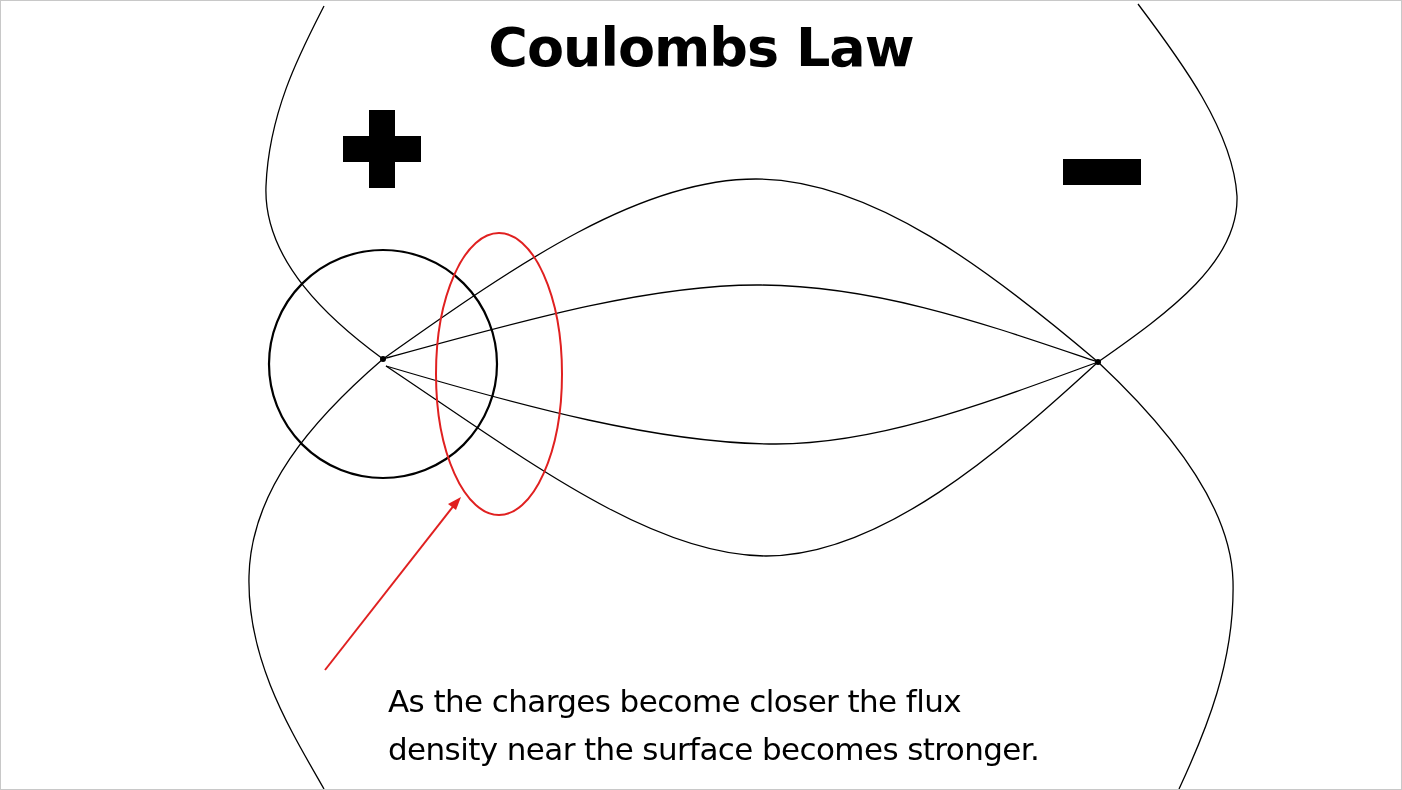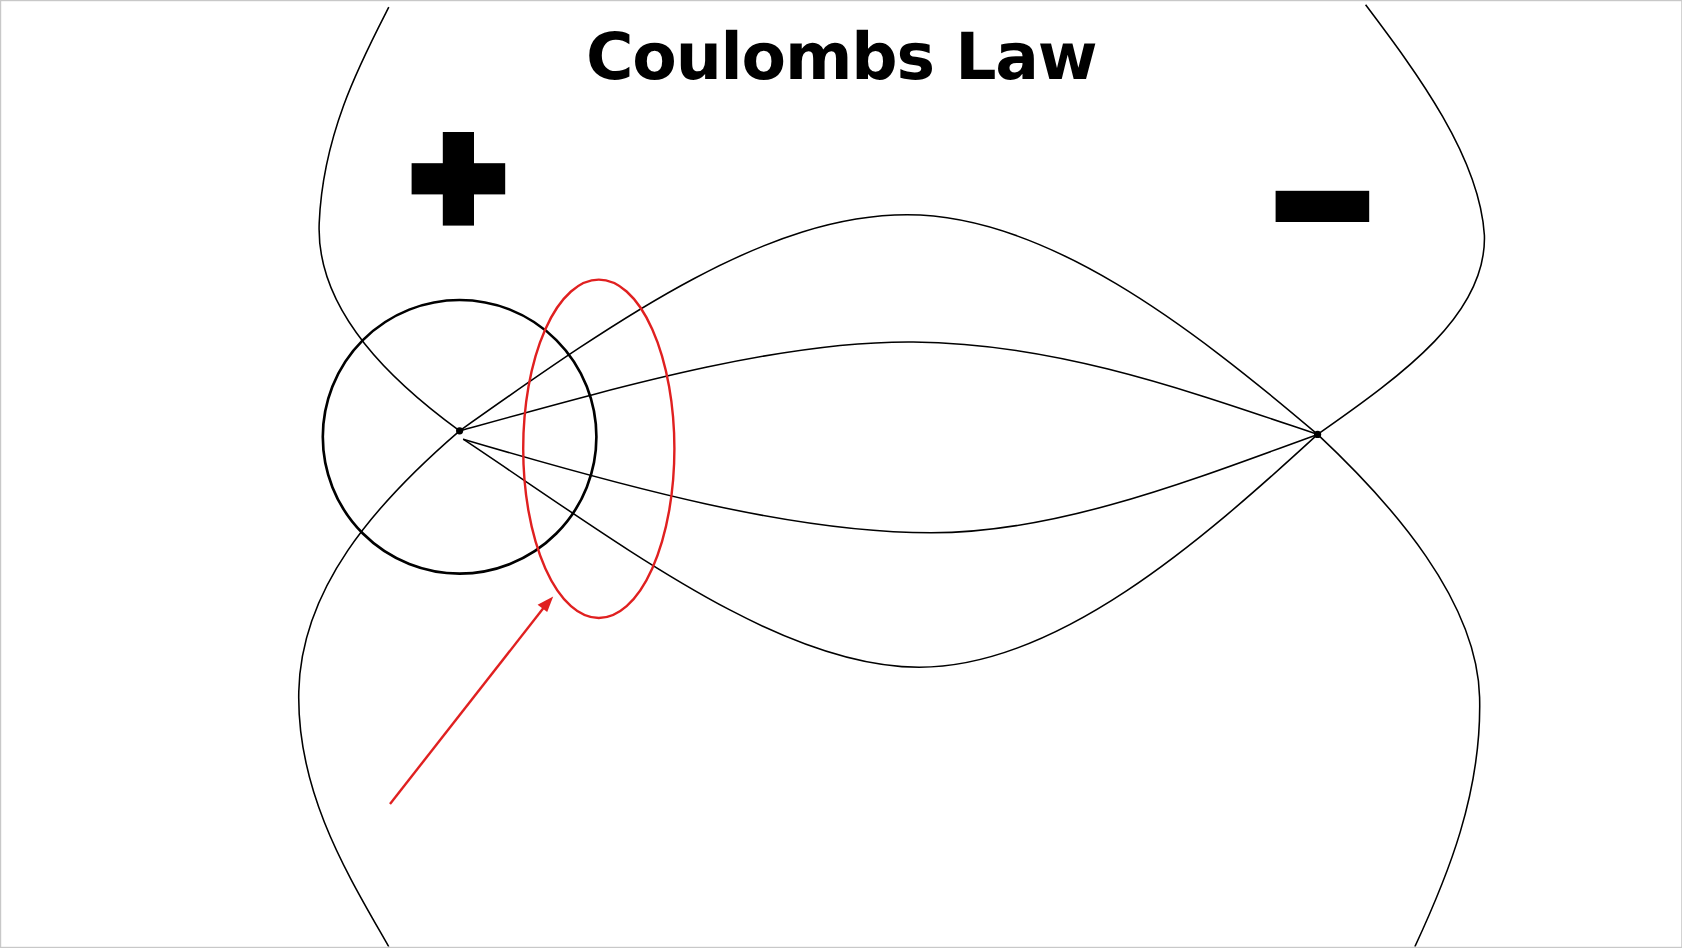--- a/index.html
+++ b/index.html
@@ -52,13 +52,17 @@
     <g>
       <rect x="368" y="109" width="26" height="78" fill="#000"></rect>
       <rect x="342" y="135" width="78" height="26" fill="#000"></rect>
     </g>
 
     <rect x="1062" y="158" width="78" height="26" fill="#000"></rect>
   </svg>
 
   <div class="title">Coulombs Law</div>
 
+  <div class="caption">
+    <span>As the charges become closer the flux</span>
+    <span>density near the surface becomes stronger.</span>
+  </div>
 </div>
 
 </body></html>

